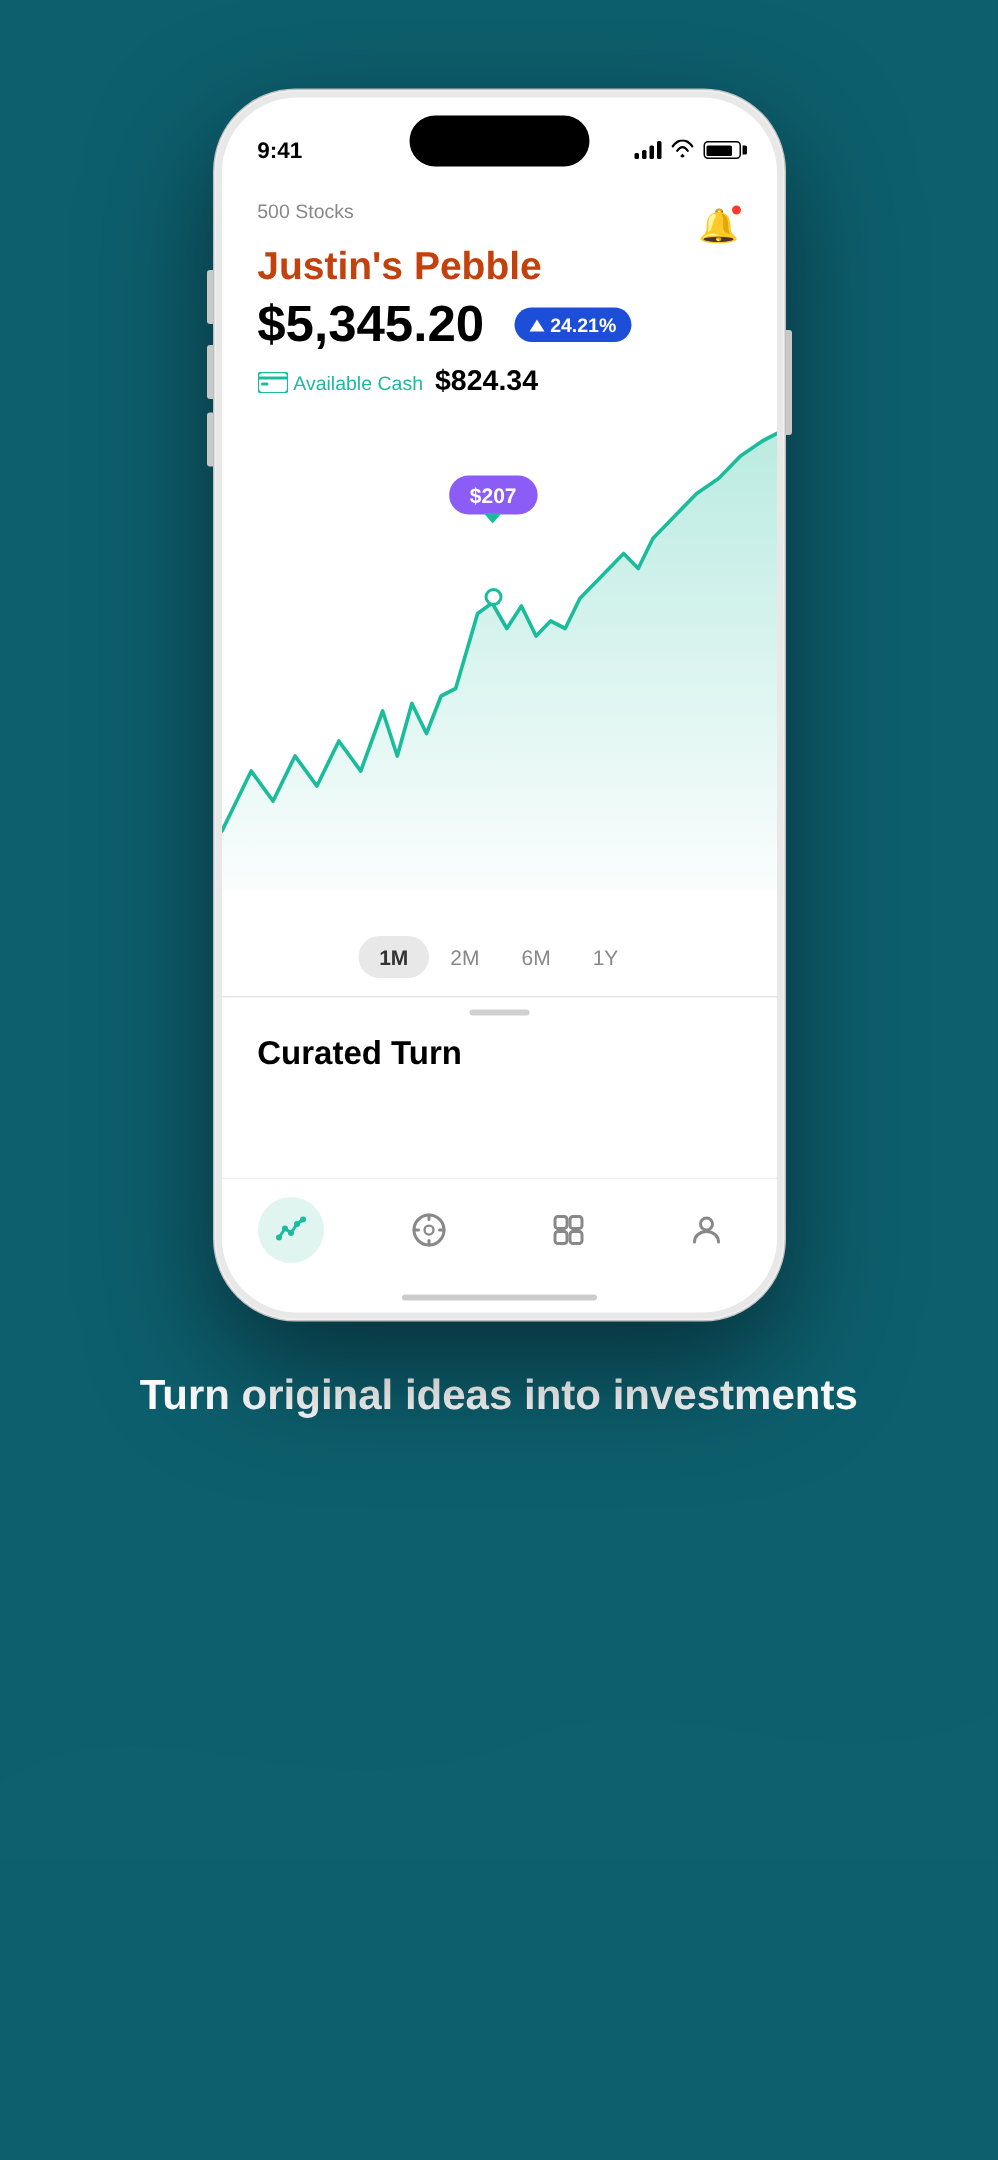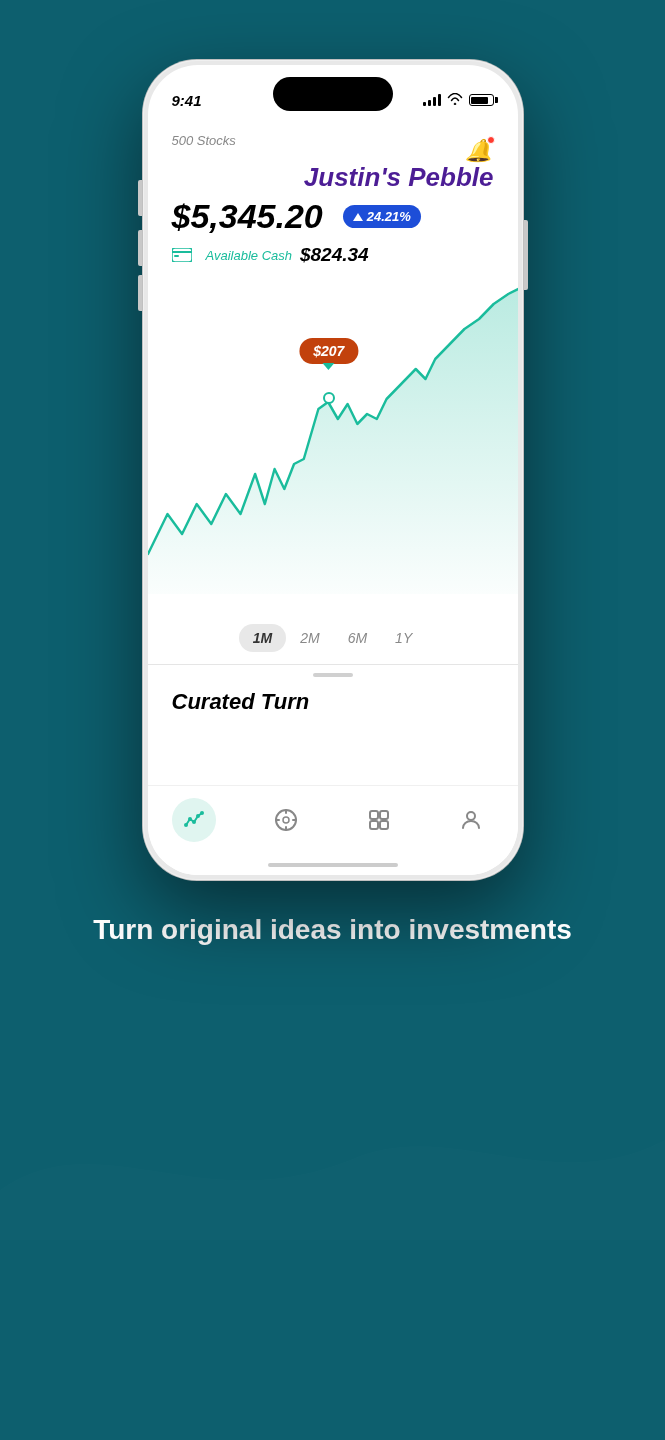--- a/index.html
+++ b/index.html
@@ -39,21 +39,20 @@
       width: 380px;
       height: 820px;
       background: #e8e8e8;
       border-radius: 54px;
       padding: 5px;
       box-shadow:
         0 0 0 1px #c0c0c0,
         0 30px 80px rgba(0,0,0,0.5),
         inset 0 0 0 1px #f0f0f0;
       position: relative;
-      font-style: italic;
     }
 
     
     .phone-frame::before {
       content: '';
       position: absolute;
       left: -5px;
       top: 120px;
       width: 4px;
       height: 36px;
@@ -217,23 +216,22 @@
 
     .stock-count {
       font-size: 13px;
       color: #888;
       margin-bottom: 14px;
     }
 
     .portfolio-name {
       font-size: 26px;
       font-weight: 700;
-      color: #4c1d95;
+      color: #c2410c;
       margin-bottom: 4px;
-      text-align: right;
     }
 
     .portfolio-value-row {
       display: flex;
       align-items: center;
       gap: 20px;
       margin-bottom: 8px;
     }
 
     .portfolio-value {
@@ -267,21 +265,21 @@
       display: flex;
       align-items: center;
       gap: 8px;
       color: #555;
       font-size: 13px;
     }
 
     .cash-card-icon {
       display: flex;
       align-items: center;
-      gap: 14px;
+      gap: 4px;
       color: #1abc9c;
     }
 
     .cash-label {
       color: #1abc9c;
       font-size: 13px;
     }
 
     .cash-value {
       font-size: 19px;
@@ -298,24 +296,24 @@
     }
 
     .chart-svg {
       width: 100%;
       height: 100%;
     }
 
     
     .chart-tooltip {
       position: absolute;
-      top: 64px;
+      top: 43px;
       left: 49%;
       transform: translateX(-50%);
-      background: #c2410c;
+      background: #8b5cf6;
       color: #fff;
       font-size: 14px;
       font-weight: 700;
       padding: 5px 14px;
       border-radius: 16px;
       white-space: nowrap;
     }
 
     .chart-tooltip::after {
       content: '';

